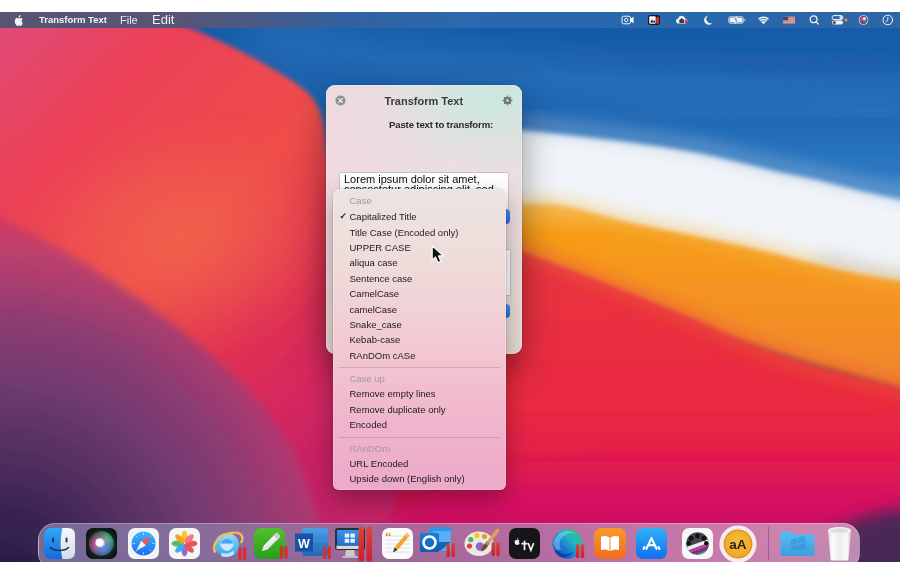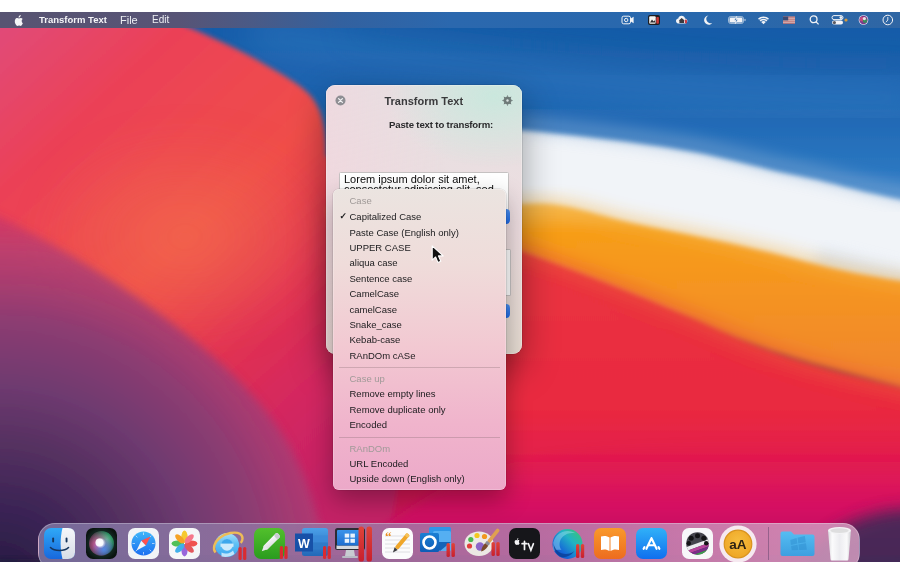--- a/index.html
+++ b/index.html
@@ -142,21 +142,21 @@
 <div class="abs" id="menubar" style="top:0;left:0;width:900px;height:16px;
   background:linear-gradient(90deg,#585472 0%,#575476 20%,#4a5a86 28%,#33619f 38%,#2b68ae 50%,#2868ad 78%,#2f66a4 100%);">
   <svg class="abs" style="left:13px;top:3px" width="11" height="11" viewBox="0 0 11 11">
     <path fill="#f5f5f7" d="M7.2,1.7 C7.6,1.2 7.9,0.5 7.8,0 C7.2,0.05 6.5,0.4 6.1,0.9 C5.7,1.3 5.4,2 5.5,2.6 C6.2,2.65 6.8,2.2 7.2,1.7 Z
       M8.7,5.9 C8.7,4.7 9.6,4.1 9.65,4.05 C9.1,3.25 8.2,3.1 7.9,3.1 C7.1,3 6.4,3.55 6,3.55 C5.6,3.55 5,3.1 4.3,3.12
       C3.4,3.15 2.6,3.6 2.2,4.4 C1.3,5.95 2,8.3 2.8,9.6 C3.25,10.2 3.75,10.9 4.4,10.9 C5,10.85 5.25,10.5 6,10.5
       C6.75,10.5 6.95,10.9 7.65,10.9 C8.3,10.9 8.73,10.25 9.15,9.6 C9.65,8.85 9.85,8.15 9.86,8.1 C9.85,8.08 8.7,7.65 8.7,5.9 Z"></path>
   </svg>
   <div class="abs" style="left:39px;top:0;height:16px;line-height:16.5px;font-size:9.5px;font-weight:700;color:#f6f6f8;">Transform Text</div>
   <div class="abs" style="left:120px;top:0;height:32px;line-height:16.5px;font-size:11px;color:#eceef2;">File</div>
-  <div class="abs" style="left:152px;top:0;height:32px;line-height:16.5px;font-size:10px;color:#eceef2;text-align:right;">Edit</div>
+  <div class="abs" style="left:152px;top:0;height:32px;line-height:16.5px;font-size:13px;color:#eceef2;text-align:right;">Edit</div>
 
   <svg class="abs" style="left:620px;top:2px" width="275" height="12" viewBox="0 0 275 12">
 
     <g stroke="#f2f3f6" fill="none" stroke-width="1">
       <rect x="2" y="2.2" width="8.5" height="7.6" rx="1.6"></rect>
       <circle cx="6.2" cy="6" r="1.7"></circle>
       <path d="M10.8,4.6 L13.6,2.8 L13.6,9.2 L10.8,7.4 Z" fill="#f2f3f6" stroke="none"></path>
     </g>
 
     <g transform="translate(28,0)">
@@ -257,23 +257,23 @@
 
   <div class="abs" style="left:177px;top:219.5px;width:7px;height:14px;background:linear-gradient(#4a90f2,#1e6ae8);border-radius:0 4px 4px 0;"></div>
 </div>
 
 <div class="abs" id="menu" style="left:333px;top:177px;width:172.5px;height:300.5px;border-radius:6px;
   background:linear-gradient(180deg,#ebe4e0 0%,#efdcda 25%,#f2c9d2 52%,#f0b4cc 78%,#eca9c9 100%);
   box-shadow:0 10px 26px rgba(0,0,0,0.32), 0 0 0 0.5px rgba(0,0,0,0.14);
   font-size:9.5px;color:#1b1b1d;">
   <div class="abs" style="inset:0;border-radius:6px;box-shadow:inset 0 0 0 0.5px rgba(255,255,255,0.4);"></div>
   <div class="mi hd" style="top:4.3px">Case</div>
-  <div class="mi" style="top:20.1px">Capitalized Case</div>
+  <div class="mi" style="top:20.1px">Capitalized Title</div>
   <div class="abs" style="left:6.5px;top:20.1px;height:15.4px;line-height:15.4px;font-size:9px;font-weight:600;">✓</div>
-  <div class="mi" style="top:35.5px">Paste Case (English only)</div>
+  <div class="mi" style="top:35.5px">Title Case (Encoded only)</div>
   <div class="mi" style="top:50.9px">UPPER CASE</div>
   <div class="mi" style="top:66.3px">aliqua case</div>
   <div class="mi" style="top:81.7px">Sentence case</div>
   <div class="mi" style="top:97.1px">CamelCase</div>
   <div class="mi" style="top:112.5px">camelCase</div>
   <div class="mi" style="top:127.9px">Snake_case</div>
   <div class="mi" style="top:143.3px">Kebab-case</div>
   <div class="mi" style="top:158.7px">RAnDOm cASe</div>
   <div class="sep" style="top:177.6px"></div>
   <div class="mi hd" style="top:182.3px">Case up</div>

